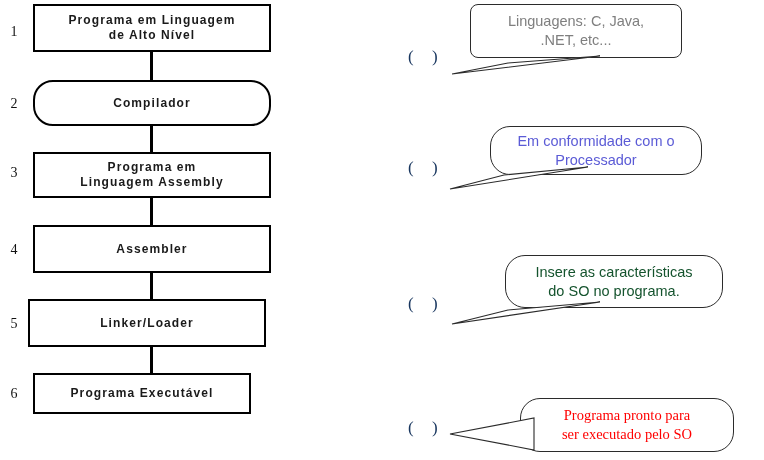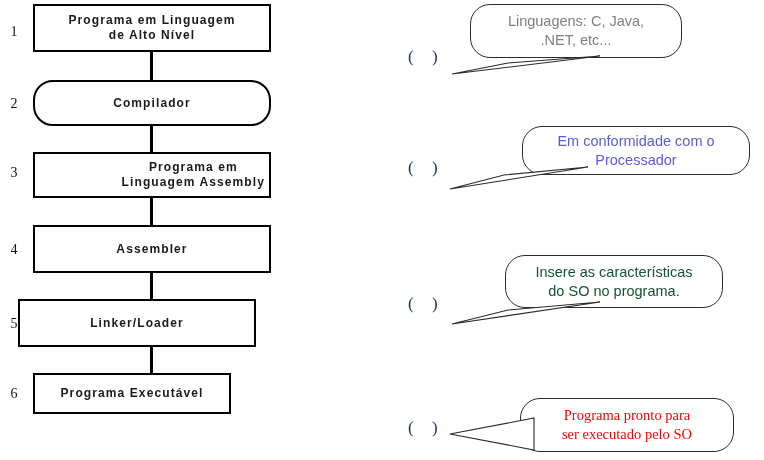--- a/index.html
+++ b/index.html
@@ -103,57 +103,57 @@
   </div>
   <div class="connector" style="left:150px; top:52px; height:28px;"></div>
 
   <div class="step-num" style="left:6px; top:96px;">2</div>
   <div class="flow-step" style="left:33px; top:80px; width:238px; height:46px;border-radius:20px;">
     <span class="flow-label">Compilador</span>
   </div>
   <div class="connector" style="left:150px; top:126px; height:26px;"></div>
 
   <div class="step-num" style="left:6px; top:165px;">3</div>
-  <div class="flow-step" style="left:33px; top:152px; width:238px; height:46px;justify-content:flex-end;">
+  <div class="flow-step" style="left:33px; top:152px; width:238px; height:46px;">
     <span class="flow-label">Programa em
 Linguagem Assembly</span>
   </div>
   <div class="connector" style="left:150px; top:198px; height:27px;"></div>
 
   <div class="step-num" style="left:6px; top:242px;">4</div>
   <div class="flow-step" style="left:33px; top:225px; width:238px; height:48px;align-items:center;">
     <span class="flow-label">Assembler</span>
   </div>
   <div class="connector" style="left:150px; top:273px; height:26px;"></div>
 
   <div class="step-num" style="left:6px; top:316px;">5</div>
-  <div class="flow-step" style="left:18px; top:299px; width:238px; height:48px;">
+  <div class="flow-step" style="left:28px; top:299px; width:238px; height:48px;">
     <span class="flow-label">Linker/Loader</span>
   </div>
   <div class="connector" style="left:150px; top:347px; height:26px;"></div>
 
   <div class="step-num" style="left:6px; top:386px;">6</div>
-  <div class="flow-step" style="left:33px; top:373px; width:198px; height:41px;">
+  <div class="flow-step" style="left:33px; top:373px; width:218px; height:41px;">
     <span class="flow-label">Programa Executável</span>
   </div>
 
   <div class="paren" style="left:408px; top:47px;">(   )</div>
   <svg class="callout-tail" style="left:450px; top:52px; width:160px; height:24px;" viewBox="0 0 160 24">
     <path d="M2 22 L150 4 L58 11 Z" fill="#ffffff" stroke="#2b2b2b" stroke-width="1.1"></path>
   </svg>
-  <div class="callout-body" style="left:470px; top:4px; width:212px; height:54px;">
+  <div class="callout-body" style="left:470px; top:4px; width:212px; height:54px;border-radius:8px;">
     <span class="callout-text" style="color:#7f7f7f;">Linguagens: C, Java,
 .NET, etc...</span>
   </div>
 
   <div class="paren" style="left:408px; top:158px;">(   )</div>
   <svg class="callout-tail" style="left:448px; top:163px; width:160px; height:28px;" viewBox="0 0 160 28">
     <path d="M2 26 L140 4 L56 12 Z" fill="#ffffff" stroke="#2b2b2b" stroke-width="1.1"></path>
   </svg>
-  <div class="callout-body" style="left:490px; top:126px; width:228px; height:49px;margin-left:32px;">
+  <div class="callout-body" style="left:490px; top:126px; width:212px; height:49px;">
     <span class="callout-text" style="color:#5b5bd6;">Em conformidade com o
 Processador</span>
   </div>
 
   <div class="paren" style="left:408px; top:294px;">(   )</div>
   <svg class="callout-tail" style="left:450px; top:298px; width:170px; height:28px;" viewBox="0 0 170 28">
     <path d="M2 26 L150 4 L58 12 Z" fill="#ffffff" stroke="#2b2b2b" stroke-width="1.1"></path>
   </svg>
   <div class="callout-body" style="left:505px; top:255px; width:218px; height:53px;">
     <span class="callout-text" style="color:#14532d;">Insere as características

